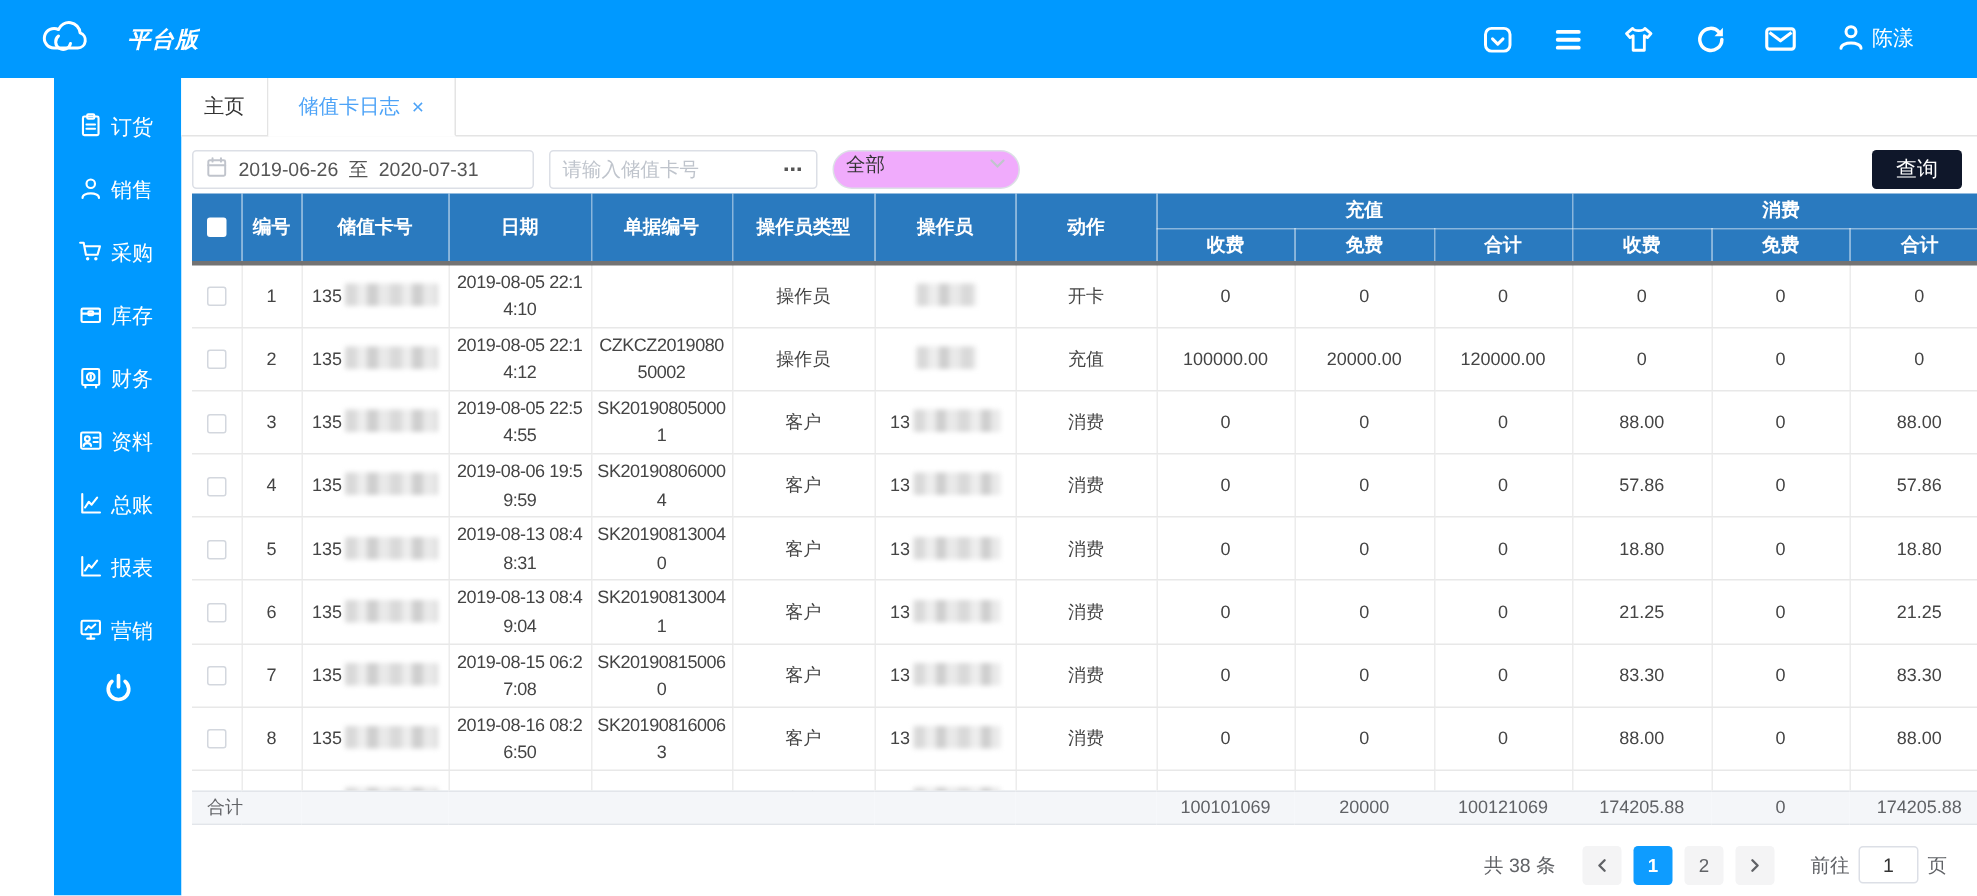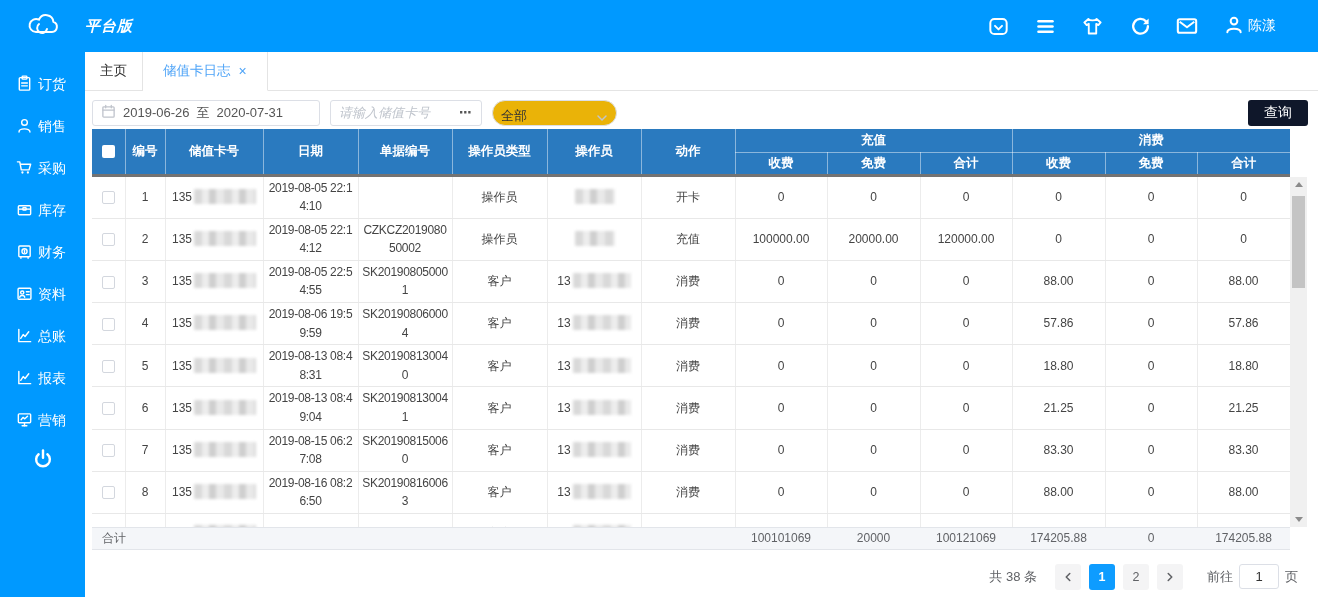--- a/index.html
+++ b/index.html
@@ -9,45 +9,45 @@
   
   .topbar { height:52px; background:#0099ff; display:flex; align-items:center; color:#fff; }
   .logo-wrap { width:85px; display:flex; justify-content:center; }
   .brand { font-size:15px; font-weight:bold; letter-spacing:1px;font-style:italic; }
   .topbar-right { margin-left:auto; display:flex; align-items:center; gap:26px; padding-right:42px; }
   .tb-icon { display:flex; align-items:center; cursor:pointer; }
   .userbox { display:flex; align-items:center; gap:4px; font-size:14px; cursor:pointer; }
 
   
   .app { display:flex; height:545px; }
-  .sidebar { width:85px; background:#0099ff; color:#fff; display:flex; flex-direction:column; padding-top:12px; flex-shrink:0; }
+  .sidebar { width:85px; background:#0099ff; color:#fff; display:flex; flex-direction:column; padding-top:12px; flex-shrink:0;margin-left:36px; }
   .side-item { height:42px; display:flex; align-items:center; gap:5px; padding-left:16px; font-size:14px; cursor:pointer; }
   .side-item svg { flex-shrink:0; }
   .side-power { margin-top:6px; display:flex; justify-content:center; cursor:pointer; }
   .main { flex:1; background:#fff; min-width:0; }
 
   
   .tabbar { height:39px; border-bottom:1px solid #e4e4e4; display:flex; background:#fff; }
   .tab { display:flex; align-items:center; justify-content:center; padding:0 15px; font-size:13.5px;
          color:#333; border-right:1px solid #e4e4e4; cursor:pointer; background:#fff; }
   .tab.active { color:#4da3f7; margin-bottom:-1px; border-bottom:1px solid #fff; gap:8px; padding:0 20px; }
   .tab .close { font-size:14px; color:#4da3f7; line-height:1; }
 
   
   .filterbar { height:33px; display:flex; align-items:center; padding:0 10px 0 7px; gap:10px; margin-top:5px; }
   .daterange { width:228px; height:26px; border:1px solid #dcdfe6; border-radius:3px; display:flex;
                align-items:center; font-size:13px; color:#555; padding:0 8px; gap:7px; background:#fff; }
   .daterange .sep { color:#555; }
-  .cardinput { width:152px; height:26px; border:1px solid #dcdfe6; border-radius:3px; display:flex;
-               align-items:center; font-size:13px; padding:0 8px; background:#fff;font-style:italic; }
+  .cardinput { width:179px; height:26px; border:1px solid #dcdfe6; border-radius:3px; display:flex;
+               align-items:center; font-size:13px; padding:0 8px; background:#fff; }
   .cardinput .ph { color:#bfc4cc; flex:1; }
   .cardinput .more { color:#555; font-weight:bold; letter-spacing:1px; cursor:pointer; }
   .select { width:125px; height:26px; border:1px solid #dcdfe6; border-radius:13px; display:flex;
-            align-items:flex-end; font-size:13px; color:#333; padding:0 8px; justify-content:space-between;
-            background:#eab308; cursor:pointer; }
+            align-items:flex-start; font-size:13px; color:#333; padding:0 8px; justify-content:space-between;
+            background:#f0abfc; cursor:pointer; }
   .btn-query { margin-left:auto; width:60px; height:26px; background:#0f172a; color:#fff; border:none;
                border-radius:3px; font-size:14px; cursor:pointer; font-family:inherit; }
 
   
   .table-wrap { margin-left:7px; width:1215px; }
   table { border-collapse:collapse; table-layout:fixed; width:1198px; }
   .head-table th { background:#2a7abf; color:#fff; font-size:12.5px; font-weight:bold; height:23px;
                    border-right:1px solid rgba(255,255,255,.45); border-bottom:1px solid rgba(255,255,255,.45); }
   .head-table th:last-child { border-right:none; }
   .head-table { border-bottom:3px solid #737373; }

